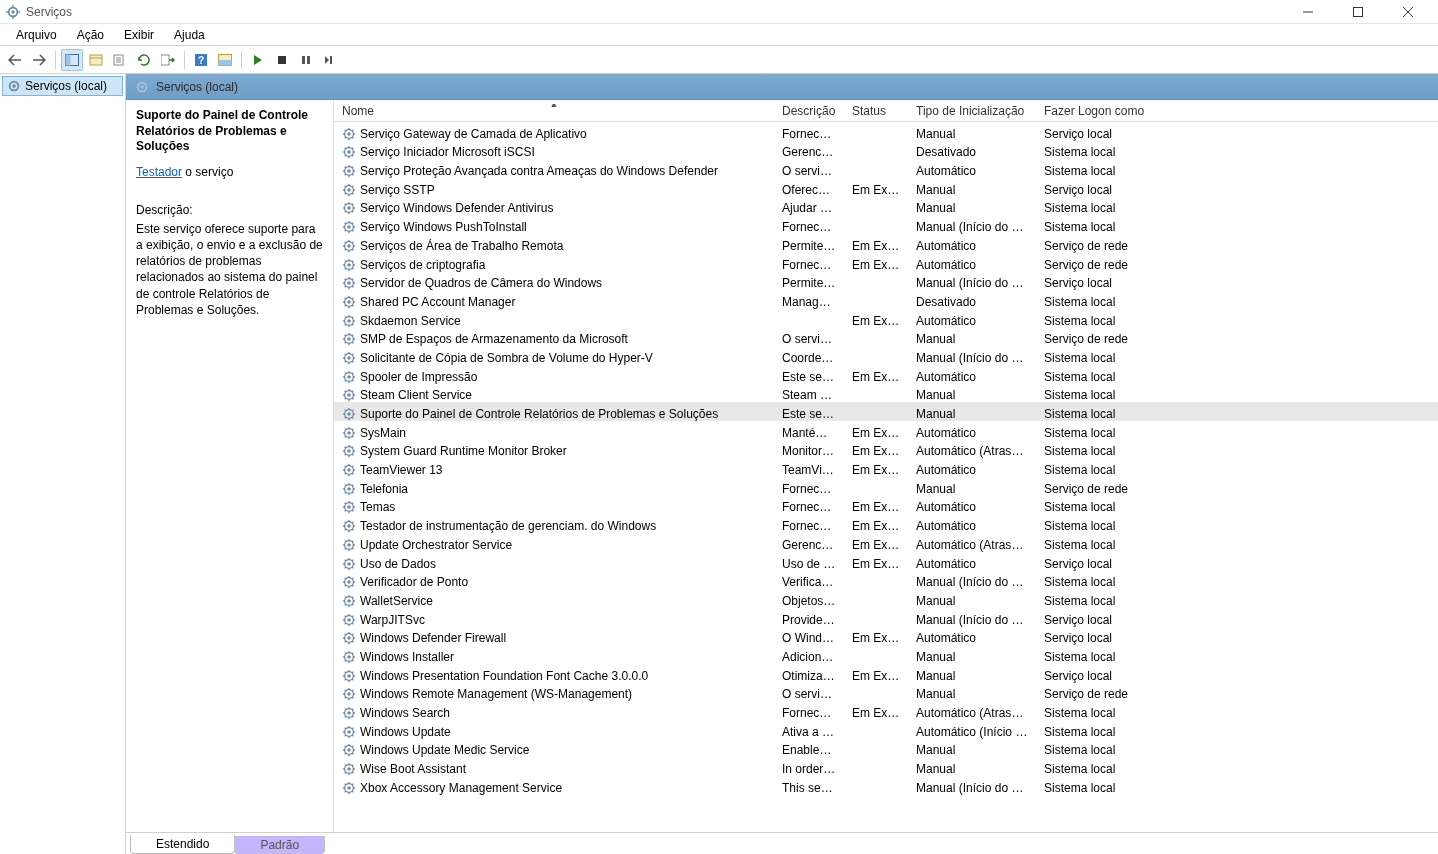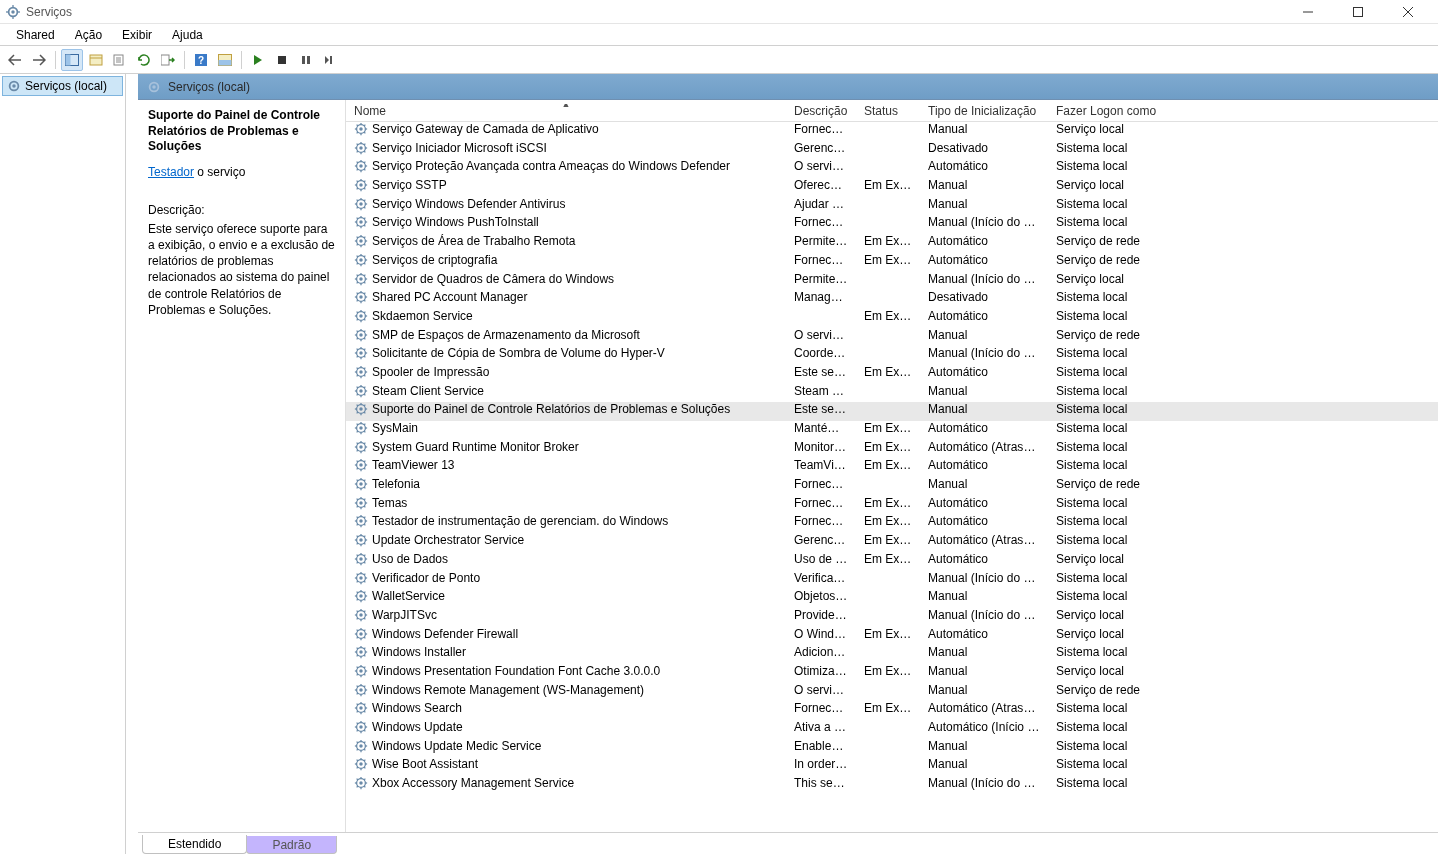--- a/index.html
+++ b/index.html
@@ -69,21 +69,20 @@
     width:1px; height:18px;
     background:#d0d0d0; margin:0 3px;
   }
   .tb-btn.active {
     border-color:#9cc3e8;
     background:#d5e7f7;
   }
   .main {
     display:flex;
     height: calc(854px - 24px - 22px - 28px);
-    gap: 12px;
   }
   .tree-pane {
     width: 126px;
     border-right: 1px solid #d0d0d0;
     padding: 2px;
   }
   .tree-item {
     display:flex;
     align-items:center;
     height:20px;
@@ -163,21 +162,21 @@
     font-size:9px;
   }
   .list-body {
     flex:1;
     overflow-y: scroll;
     overflow-x: hidden;
   }
   .row {
     display:flex;
     height:18.7px;
-    align-items:flex-start;
+    align-items:flex-end;
   }
   .row.selected { background:#e8e8e8; }
   .row .c-name { display:flex; align-items:center; gap:4px;}
   .svc-icon { flex-shrink:0; width:14px;height:14px; display:inline-flex;}
   .tabs {
     height:22px;
     display:flex;
     align-items:flex-end;
     border-top:1px solid #d0d0d0;
     padding-left:4px;
@@ -227,21 +226,21 @@
     <div class="win-btn">
         <svg width="10" height="10">
           <line x1="0" y1="0" x2="10" y2="10" stroke="#333" stroke-width="1"></line>
           <line x1="10" y1="0" x2="0" y2="10" stroke="#333" stroke-width="1"></line>
         </svg>
       </div>
   </div>
 </div>
 
 <div class="menubar">
-  <div class="menu-item">Shared</div>
+  <div class="menu-item">Arquivo</div>
   <div class="menu-item">Ação</div>
   <div class="menu-item">Exibir</div>
   <div class="menu-item">Ajuda</div>
 </div>
 
 <div class="toolbar">
   <div class="tb-btn">
       <svg width="14" height="12">
         <path d="M6 1 L1 6 L6 11 M1 6 H13" stroke="#555" stroke-width="1.5" fill="none"></path>
       </svg>

